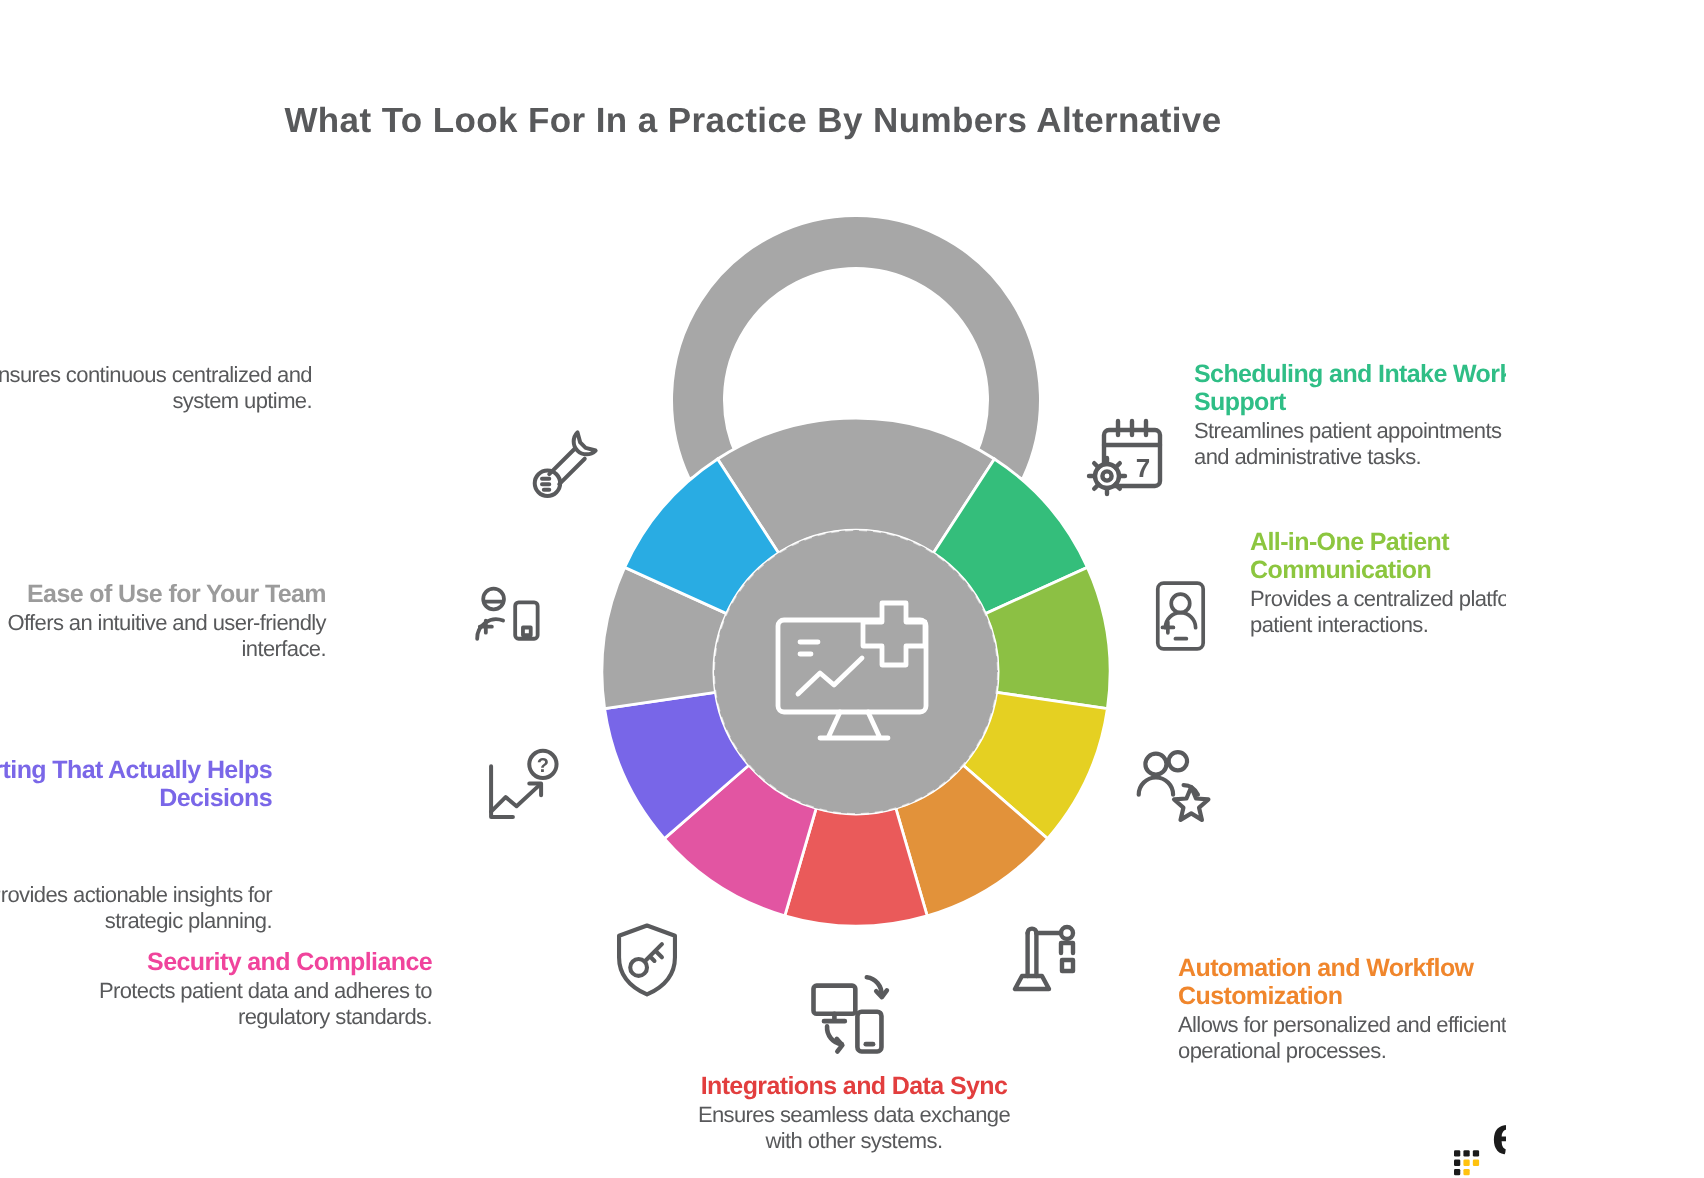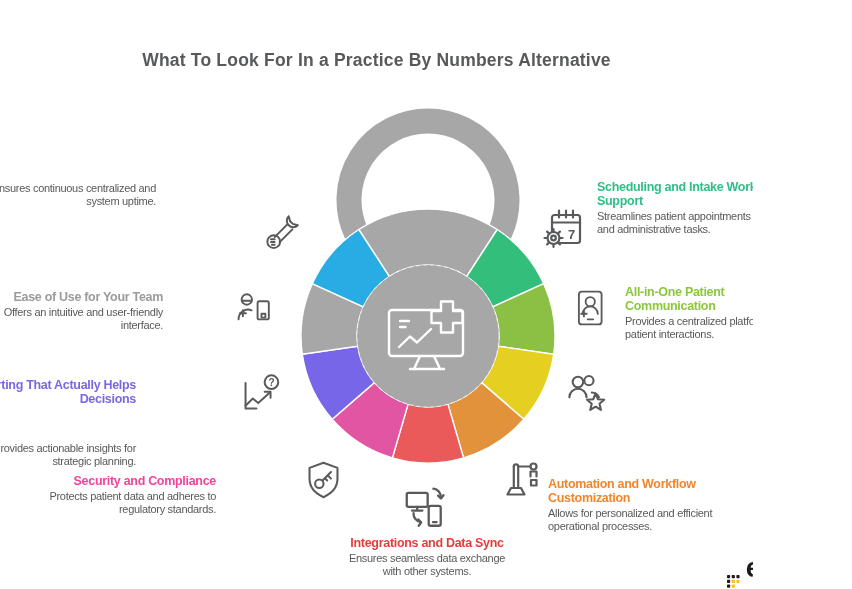--- a/index.html
+++ b/index.html
@@ -21,25 +21,25 @@
 
   .item-support{right:597px;top:180px;width:185px;}
   .item-ease{right:590px;top:290px;width:192px;}
   .item-reporting{right:617px;top:378px;width:215px;}
   .item-reporting .item-body{max-width:182px;margin-left:auto;margin-top:36px;}
   .item-security{right:537px;top:474px;width:210px;}
   .item-integrations{left:325px;top:536px;width:204px;}
   .item-integrations .item-body{max-width:172px;margin:2px auto 0;}
   .item-scheduling{left:597px;top:180px;width:222px;}
   .item-scheduling .item-body{max-width:172px;}
-  .item-communication{left:625px;top:285px;width:186px;}
+  .item-communication{left:625px;top:264px;width:186px;}
   .item-communication .item-heading{max-width:140px;}
   .item-review{left:618px;top:378px;width:188px;}
   .item-review .item-heading{max-width:160px;}
-  .item-automation{left:548px;top:477px;width:195px;}
+  .item-automation{left:589px;top:477px;width:195px;}
   .item-automation .item-heading{max-width:174px;}
 
   .icon{position:absolute;display:block;}
   .lock-svg{position:absolute;left:0;top:0;}
 
   .logo{position:absolute;left:727px;top:555px;display:flex;align-items:center;gap:5px;}
   .logo-text{font-size:27px;font-weight:bold;letter-spacing:-0.5px;line-height:1;}
   .logo-i{display:inline-block;position:relative;}
   .logo-i-dot{position:absolute;width:4.5px;height:4.5px;border-radius:1px;left:50%;margin-left:-2.25px;top:2px;}
 </style>

